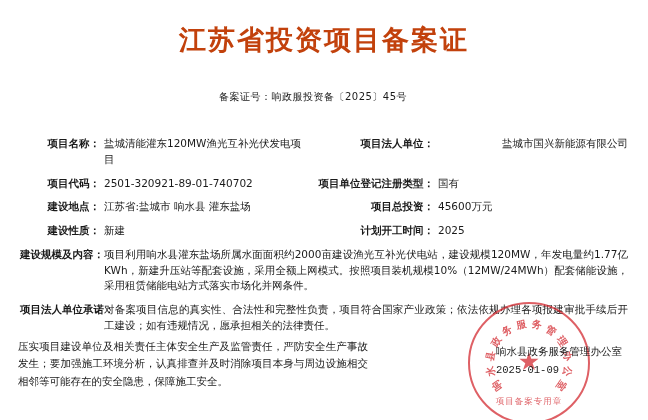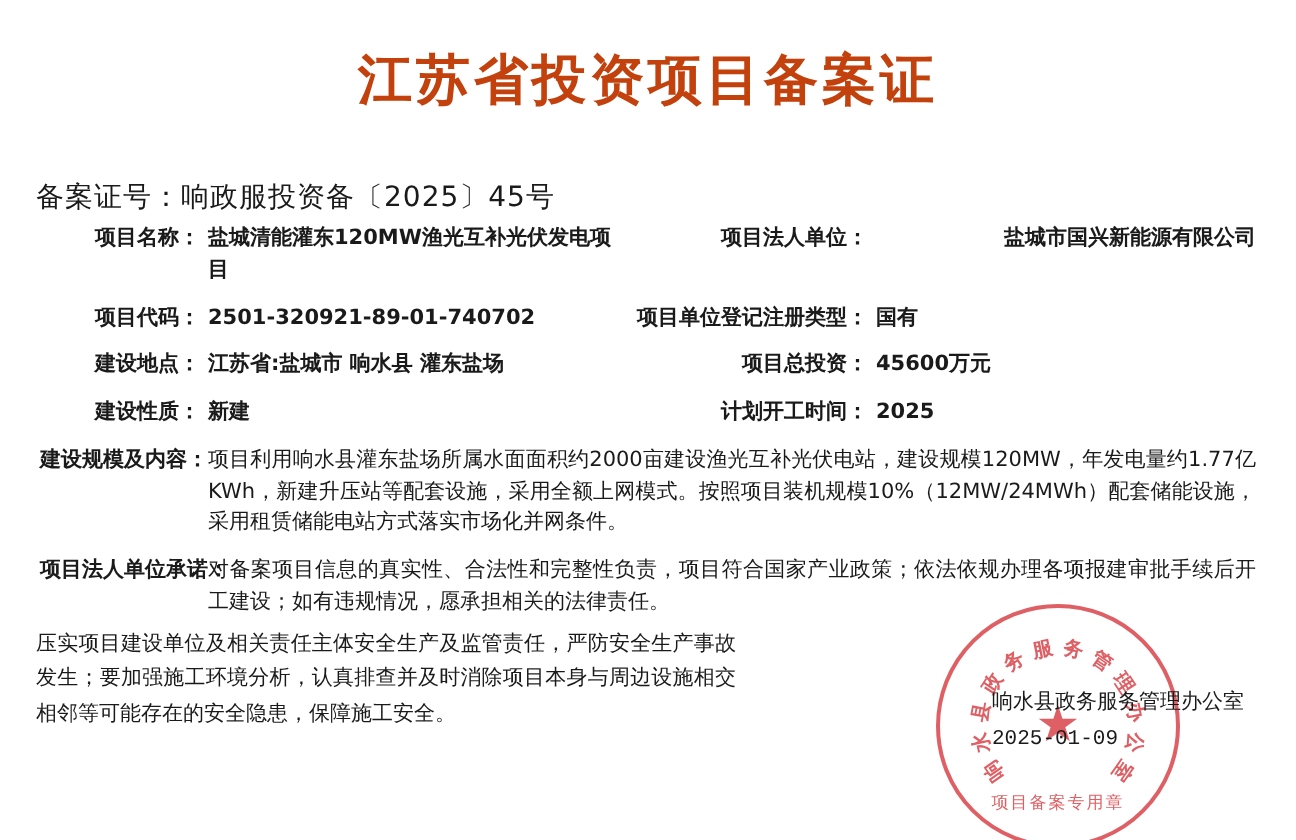--- a/index.html
+++ b/index.html
@@ -25,47 +25,46 @@
   .doc-title {
     text-align: center;
     font-size: 27px;
     font-weight: bold;
     letter-spacing: 2px;
     color: #c2410c;
     margin-top: 22px;
     font-family: "DejaVu Serif", "Liberation Serif", serif;
   }
   .record-no {
-    text-align: left;
-    font-size: 14px;
+    text-align: center;
+    font-size: 10px;
     margin-top: 32px;
     margin-right: 22px;
     letter-spacing: 0.5px;
   }
   table.form {
     width: 100%;
     border-collapse: collapse;
-    margin-top: 0;
+    margin-top: 28px;
     table-layout: fixed;
   }
   table.form td {
     vertical-align: top;
     padding: 4px 2px 4px 2px;
     font-size: 10.5px;
     line-height: 1.5;
   }
   td.label {
     font-weight: bold;
     text-align: right;
     white-space: nowrap;
     padding-right: 6px;
   }
   td.value {
     padding-left: 2px;
-    font-weight: bold;
   }
   .col-l1 { width: 80px; }
   .col-v1 { width: 206px; }
   .col-l2 { width: 120px; }
   .col-v2 { width: 190px; text-align: right; }
   .wide-label {
     font-weight: bold;
     text-align: left;
     white-space: nowrap;
     vertical-align: top;

